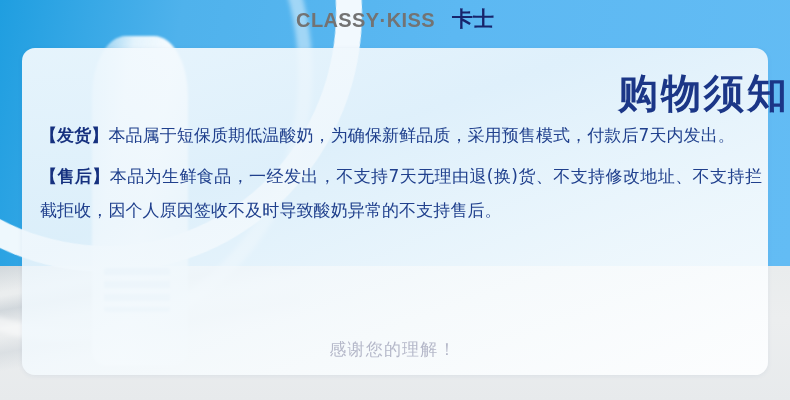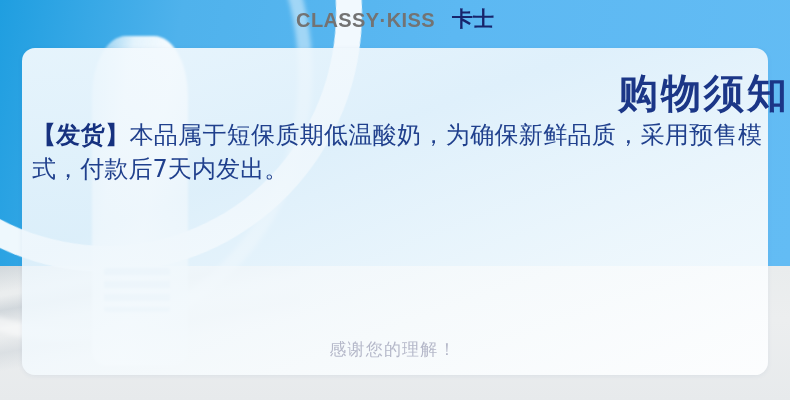--- a/index.html
+++ b/index.html
@@ -164,25 +164,25 @@
 
   .body {
     position: absolute;
     left: 32px;
     top: 118px;
     width: 730px;
   }
 
   .para {
     font-family: "DejaVu Sans", "Liberation Sans", sans-serif;
-    font-size: 24px;
+    font-size: 17px;
     line-height: 34px;
     color: #20408d;
     text-align: justify;
-    margin: 0 0 7px 0;
+    margin: 0 0 7px 8px;
     letter-spacing: 0.1px;
   }
   .para:last-child { margin-bottom: 0; }
   .tag {
     font-weight: bold;
     color: #16317f;
   }
 
   .thanks {
     position: absolute;
@@ -212,17 +212,18 @@
   <div class="card"></div>
 
   <div class="logo">
     <span class="logo-en">CLASSY·KISS</span><span class="logo-cn">卡士</span>
   </div>
 
   <div class="title">购物须知</div>
 
   <div class="body">
     <p class="para"><span class="tag">【发货】</span><span>本品属于短保质期低温酸奶，为确保新鲜品质，采用预售模式，付款后7天内发出。</span></p>
+    <p class="para"><span class="tag">【售后】</span><span>本品为生鲜食品，一经发出，不支持7天无理由退(换)货、不支持修改地址、不支持拦截拒收，因个人原因签收不及时导致酸奶异常的不支持售后。</span></p>
   </div>
 
   <div class="thanks">感谢您的理解！</div>
 
 </div>
 
 </body></html>

